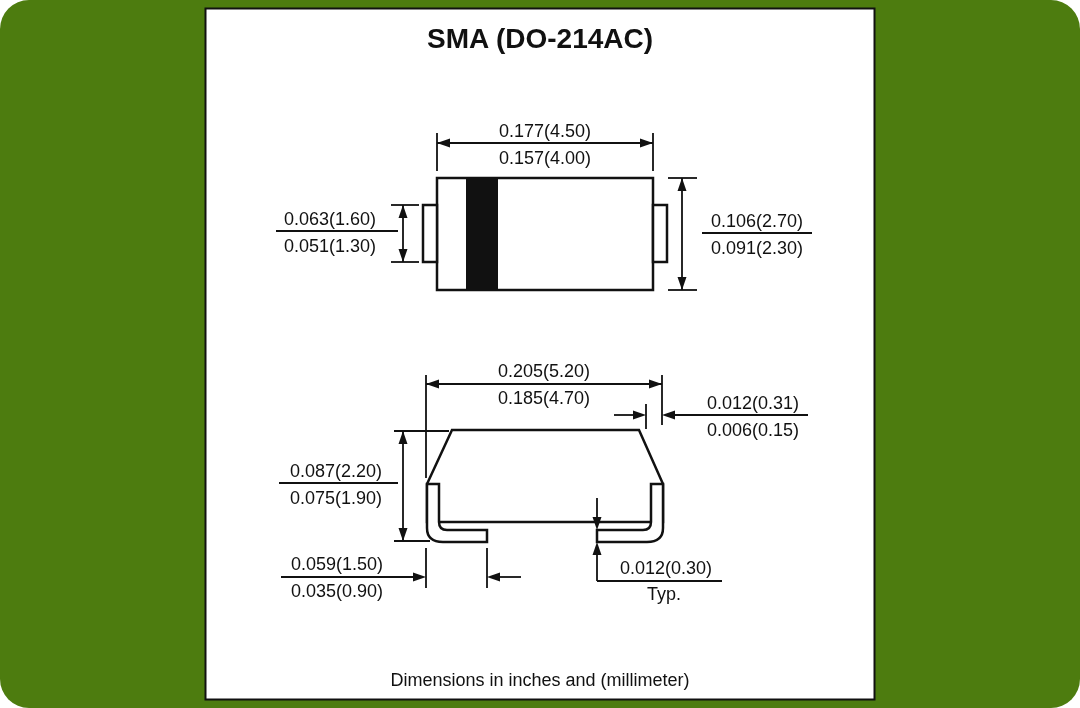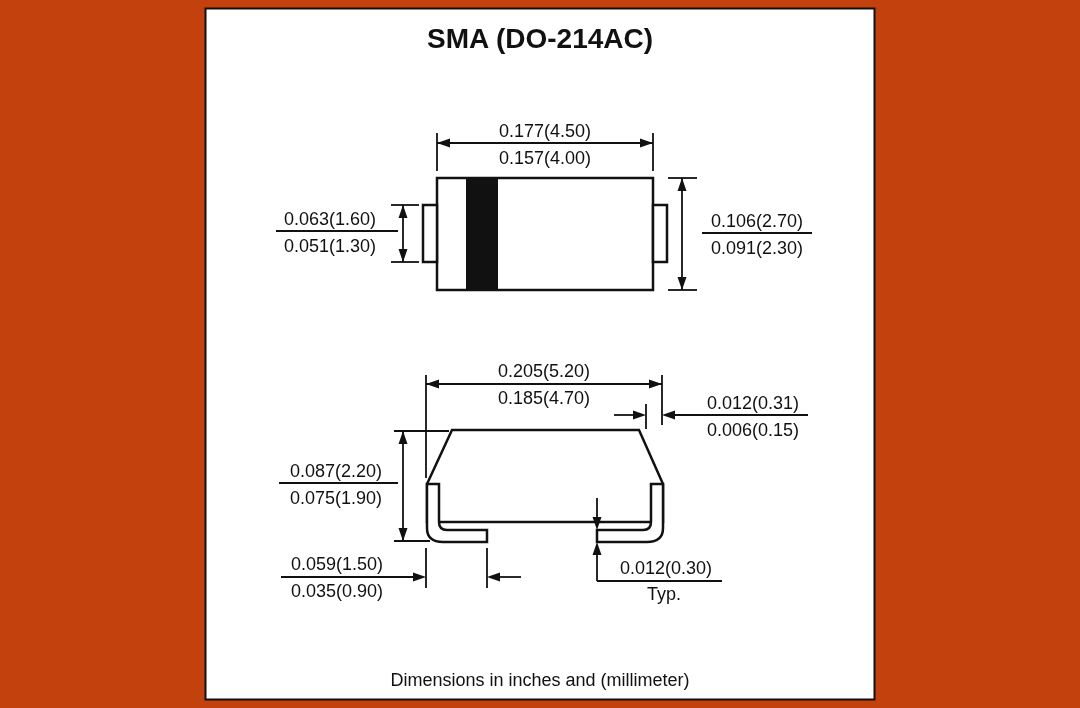--- a/index.html
+++ b/index.html
@@ -1,18 +1,18 @@
 <!DOCTYPE html>
 <html><head>
 <meta charset="utf-8">
 <style>
   html,body { margin:0; padding:0; background:#ffffff; }
   .stage {
-    position:relative; width:1080px; height:708px; background:#c2410c;
-    font-family:"Liberation Sans", sans-serif; overflow:hidden;
+    position:relative; width:1080px; height:708px; background:#4d7c0f;
+    font-family:"Liberation Sans", sans-serif; overflow:hidden;border-radius:29px;
   }
   svg { position:absolute; top:0; left:0; }
   svg text {
     font-family:"Liberation Sans", sans-serif;
     font-size:18px; fill:#111111;
   }
   svg text.title { font-size:28px; font-weight:bold; }
   svg text.footer { font-size:18px; }
   .shape { fill:#ffffff; stroke:#111111; stroke-width:2.5; }
   .dimline { stroke:#111111; stroke-width:1.8; fill:none; }

